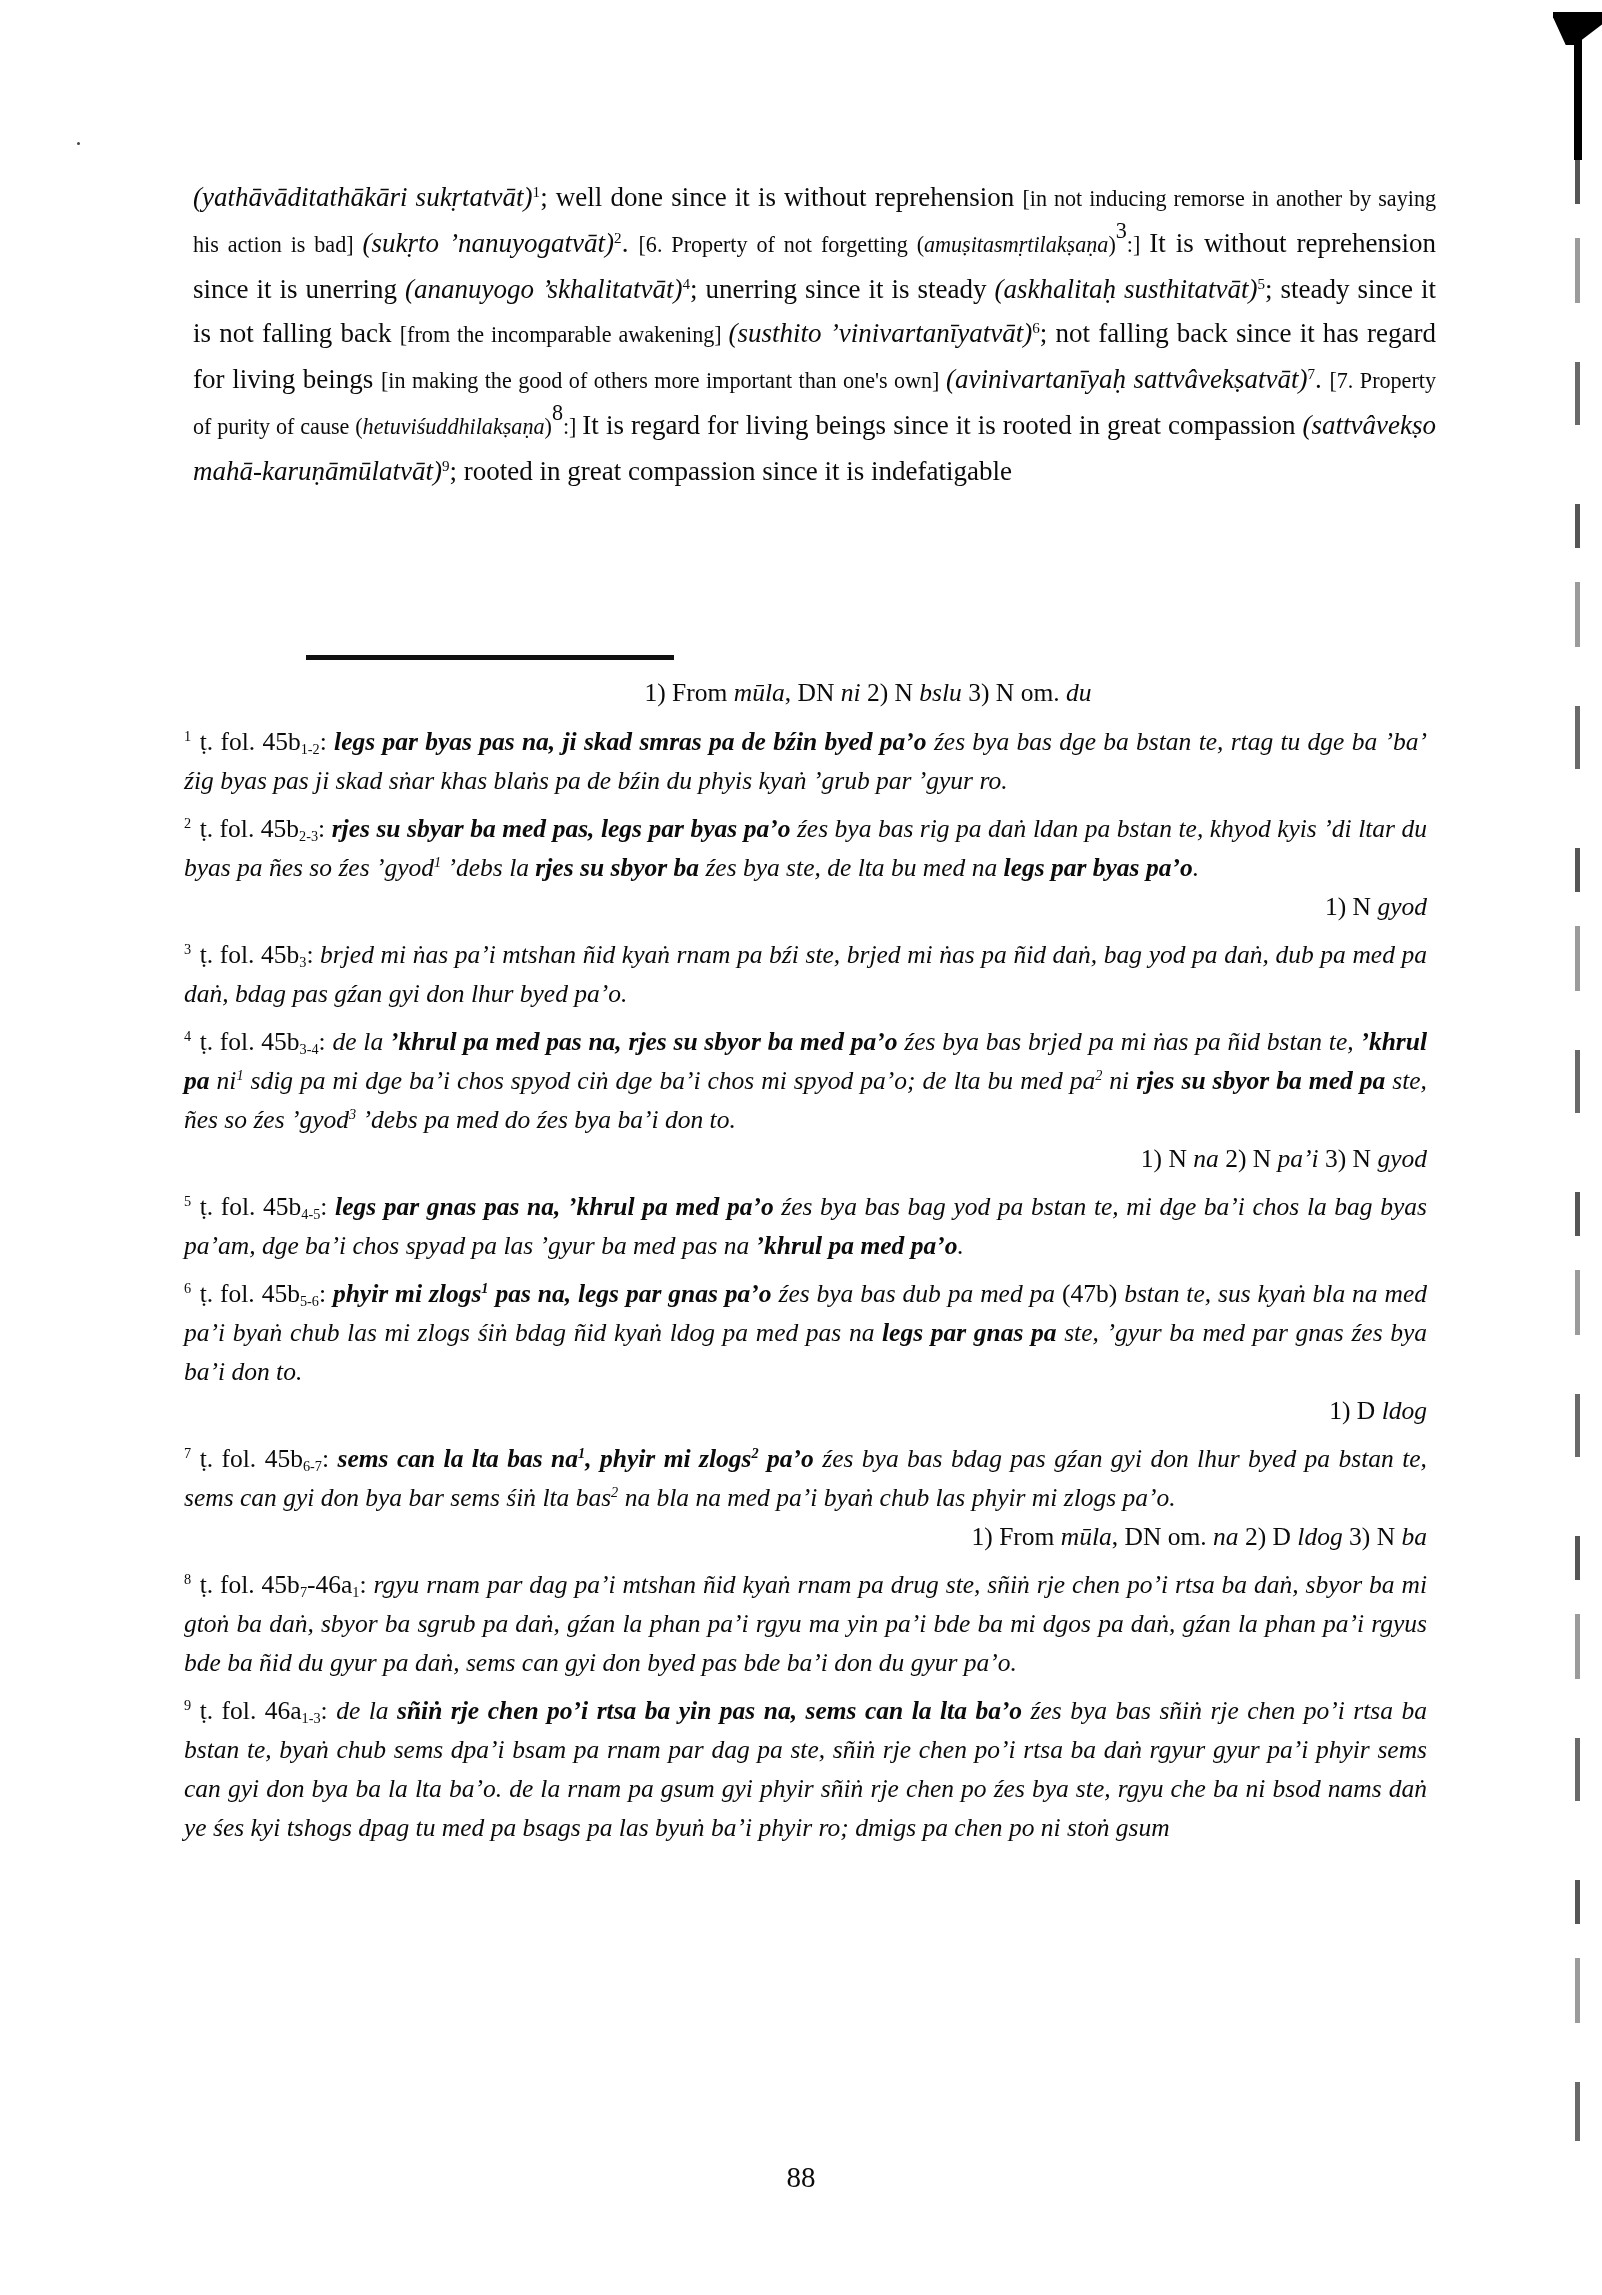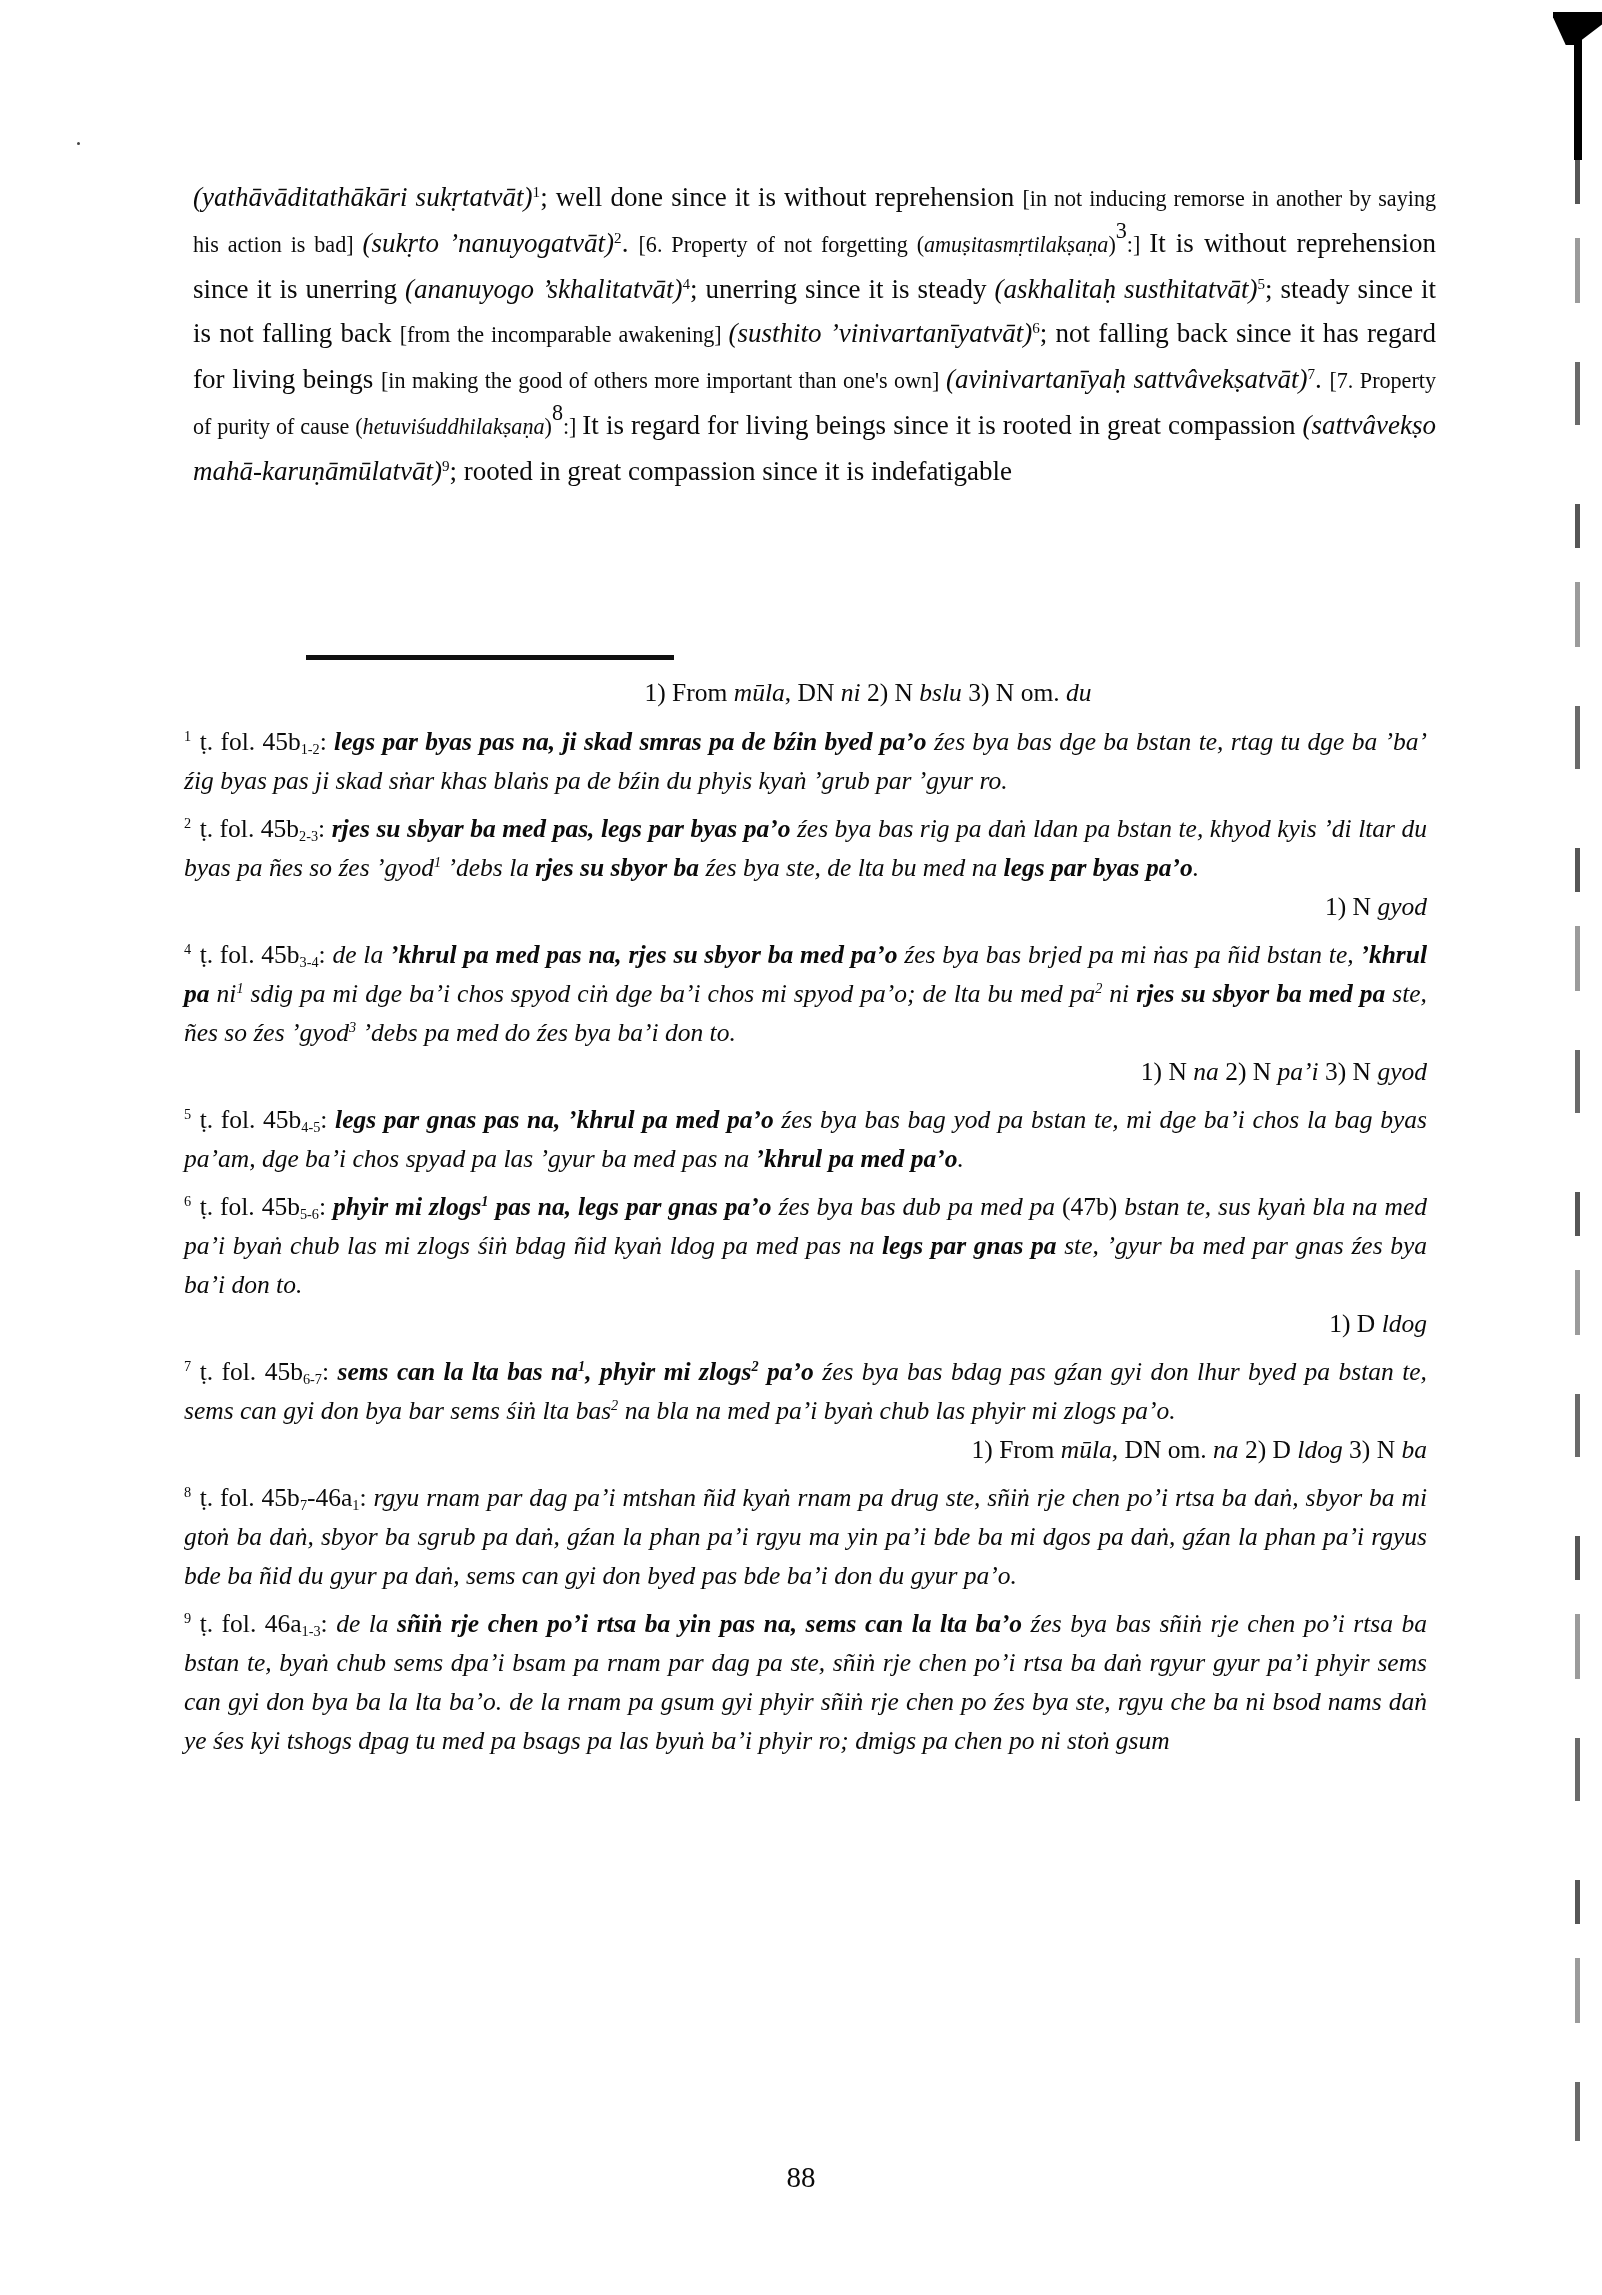--- a/index.html
+++ b/index.html
@@ -62,20 +62,21 @@
 
   <div class="main"><span class="i">(yathāvāditathākāri sukṛtatvāt)</span><sup class="sup">1</sup><span class="rm">; well done since it is without reprehension </span><span class="sm">[in not inducing remorse in another by saying his action is bad] </span><span class="i">(sukṛto ’nanuyogatvāt)</span><sup class="sup">2</sup><span class="rm">. </span><span class="sm">[6. Property of not forgetting (</span><span class="smi">amuṣitasmṛtilakṣaṇa</span><span class="sm">)</span><sup class="smsup">3</sup><span class="sm">:] </span><span class="rm">It is without reprehension since it is unerring </span><span class="i">(ananuyogo ’skhalitatvāt)</span><sup class="sup">4</sup><span class="rm">; unerring since it is steady </span><span class="i">(askhalitaḥ susthitatvāt)</span><sup class="sup">5</sup><span class="rm">; steady since it is not falling back </span><span class="sm">[from the incomparable awakening] </span><span class="i">(susthito ’vinivartanīyatvāt)</span><sup class="sup">6</sup><span class="rm">; not falling back since it has regard for living beings </span><span class="sm">[in making the good of others more important than one's own] </span><span class="i">(avinivartanīyaḥ sattvâvekṣatvāt)</span><sup class="sup">7</sup><span class="rm">. </span><span class="sm">[7. Property of purity of cause (</span><span class="smi">hetuviśuddhilakṣaṇa</span><span class="sm">)</span><sup class="smsup">8</sup><span class="sm">:] </span><span class="rm">It is regard for living beings since it is rooted in great compassion </span><span class="i">(sattvâvekṣo mahā-karuṇāmūlatvāt)</span><sup class="sup">9</sup><span class="rm">; rooted in great compassion since it is indefatigable</span></div>
 
   <div class="rule"></div>
 
   <div class="fns">
     <div class="sepnote"><span class="rm">1) From </span><span class="i">mūla</span><span class="rm">, DN </span><span class="i">ni</span><span class="rm"> 2) N </span><span class="i">bslu</span><span class="rm"> 3) N om. </span><span class="i">du</span></div>
     <div id="fn-list">
         <div class="fn"><sup class="fnmark">1</sup><span class="rm">ṭ. fol. 45b</span><sub class="rsub">1-2</sub><span class="rm">: </span><span class="bi">legs par byas pas na, ji skad smras pa de bźin byed pa’o</span><span class="i"> źes bya bas dge ba bstan te, rtag tu dge ba ’ba’ źig byas pas ji skad sṅar khas blaṅs pa de bźin du phyis kyaṅ ’grub par ’gyur ro.</span></div>
         <div class="fn"><sup class="fnmark">2</sup><span class="rm">ṭ. fol. 45b</span><sub class="rsub">2-3</sub><span class="rm">: </span><span class="bi">rjes su sbyar ba med pas, legs par byas pa’o</span><span class="i"> źes bya bas rig pa daṅ ldan pa bstan te, khyod kyis ’di ltar du byas pa ñes so źes ’gyod</span><sup class="isup">1</sup><span class="i"> ’debs la </span><span class="bi">rjes su sbyor ba</span><span class="i"> źes bya ste, de lta bu med na </span><span class="bi">legs par byas pa’o</span><span class="i">.</span><div class="subnote"><span class="rm">1) N </span><span class="i">gyod</span></div></div>
+        <div class="fn"><sup class="fnmark">3</sup><span class="rm">ṭ. fol. 45b</span><sub class="rsub">3</sub><span class="rm">: </span><span class="i">brjed mi ṅas pa’i mtshan ñid kyaṅ rnam pa bźi ste, brjed mi ṅas pa ñid daṅ, bag yod pa daṅ, dub pa med pa daṅ, bdag pas gźan gyi don lhur byed pa’o.</span></div>
         <div class="fn"><sup class="fnmark">4</sup><span class="rm">ṭ. fol. 45b</span><sub class="rsub">3-4</sub><span class="rm">: </span><span class="i">de la </span><span class="bi">’khrul pa med pas na, rjes su sbyor ba med pa’o</span><span class="i"> źes bya bas brjed pa mi ṅas pa ñid bstan te, </span><span class="bi">’khrul pa</span><span class="i"> ni</span><sup class="isup">1</sup><span class="i"> sdig pa mi dge ba’i chos spyod ciṅ dge ba’i chos mi spyod pa’o; de lta bu med pa</span><sup class="isup">2</sup><span class="i"> ni </span><span class="bi">rjes su sbyor ba med pa</span><span class="i"> ste, ñes so źes ’gyod</span><sup class="isup">3</sup><span class="i"> ’debs pa med do źes bya ba’i don to.</span><div class="subnote"><span class="rm">1) N </span><span class="i">na</span><span class="rm"> 2) N </span><span class="i">pa’i</span><span class="rm"> 3) N </span><span class="i">gyod</span></div></div>
         <div class="fn"><sup class="fnmark">5</sup><span class="rm">ṭ. fol. 45b</span><sub class="rsub">4-5</sub><span class="rm">: </span><span class="bi">legs par gnas pas na, ’khrul pa med pa’o</span><span class="i"> źes bya bas bag yod pa bstan te, mi dge ba’i chos la bag byas pa’am, dge ba’i chos spyad pa las ’gyur ba med pas na </span><span class="bi">’khrul pa med pa’o</span><span class="i">.</span></div>
         <div class="fn"><sup class="fnmark">6</sup><span class="rm">ṭ. fol. 45b</span><sub class="rsub">5-6</sub><span class="rm">: </span><span class="bi">phyir mi zlogs</span><sup class="bisup">1</sup><span class="bi"> pas na, legs par gnas pa’o</span><span class="i"> źes bya bas dub pa med pa </span><span class="rm">(47b)</span><span class="i"> bstan te, sus kyaṅ bla na med pa’i byaṅ chub las mi zlogs śiṅ bdag ñid kyaṅ ldog pa med pas na </span><span class="bi">legs par gnas pa</span><span class="i"> ste, ’gyur ba med par gnas źes bya ba’i don to.</span><div class="subnote"><span class="rm">1) D </span><span class="i">ldog</span></div></div>
         <div class="fn"><sup class="fnmark">7</sup><span class="rm">ṭ. fol. 45b</span><sub class="rsub">6-7</sub><span class="rm">: </span><span class="bi">sems can la lta bas na</span><sup class="bisup">1</sup><span class="bi">, phyir mi zlogs</span><sup class="bisup">2</sup><span class="bi"> pa’o</span><span class="i"> źes bya bas bdag pas gźan gyi don lhur byed pa bstan te, sems can gyi don bya bar sems śiṅ lta bas</span><sup class="isup">2</sup><span class="i"> na bla na med pa’i byaṅ chub las phyir mi zlogs pa’o.</span><div class="subnote"><span class="rm">1) From </span><span class="i">mūla</span><span class="rm">, DN om. </span><span class="i">na</span><span class="rm"> 2) D </span><span class="i">ldog</span><span class="rm"> 3) N </span><span class="i">ba</span></div></div>
         <div class="fn"><sup class="fnmark">8</sup><span class="rm">ṭ. fol. 45b</span><sub class="rsub">7</sub><span class="rm">-46a</span><sub class="rsub">1</sub><span class="rm">: </span><span class="i">rgyu rnam par dag pa’i mtshan ñid kyaṅ rnam pa drug ste, sñiṅ rje chen po’i rtsa ba daṅ, sbyor ba mi gtoṅ ba daṅ, sbyor ba sgrub pa daṅ, gźan la phan pa’i rgyu ma yin pa’i bde ba mi dgos pa daṅ, gźan la phan pa’i rgyus bde ba ñid du gyur pa daṅ, sems can gyi don byed pas bde ba’i don du gyur pa’o.</span></div>
         <div class="fn"><sup class="fnmark">9</sup><span class="rm">ṭ. fol. 46a</span><sub class="rsub">1-3</sub><span class="rm">: </span><span class="i">de la </span><span class="bi">sñiṅ rje chen po’i rtsa ba yin pas na, sems can la lta ba’o</span><span class="i"> źes bya bas sñiṅ rje chen po’i rtsa ba bstan te, byaṅ chub sems dpa’i bsam pa rnam par dag pa ste, sñiṅ rje chen po’i rtsa ba daṅ rgyur gyur pa’i phyir sems can gyi don bya ba la lta ba’o. de la rnam pa gsum gyi phyir sñiṅ rje chen po źes bya ste, rgyu che ba ni bsod nams daṅ ye śes kyi tshogs dpag tu med pa bsags pa las byuṅ ba’i phyir ro; dmigs pa chen po ni stoṅ gsum</span></div>
       </div>
   </div>
 
   <div class="pagenum">88</div>

